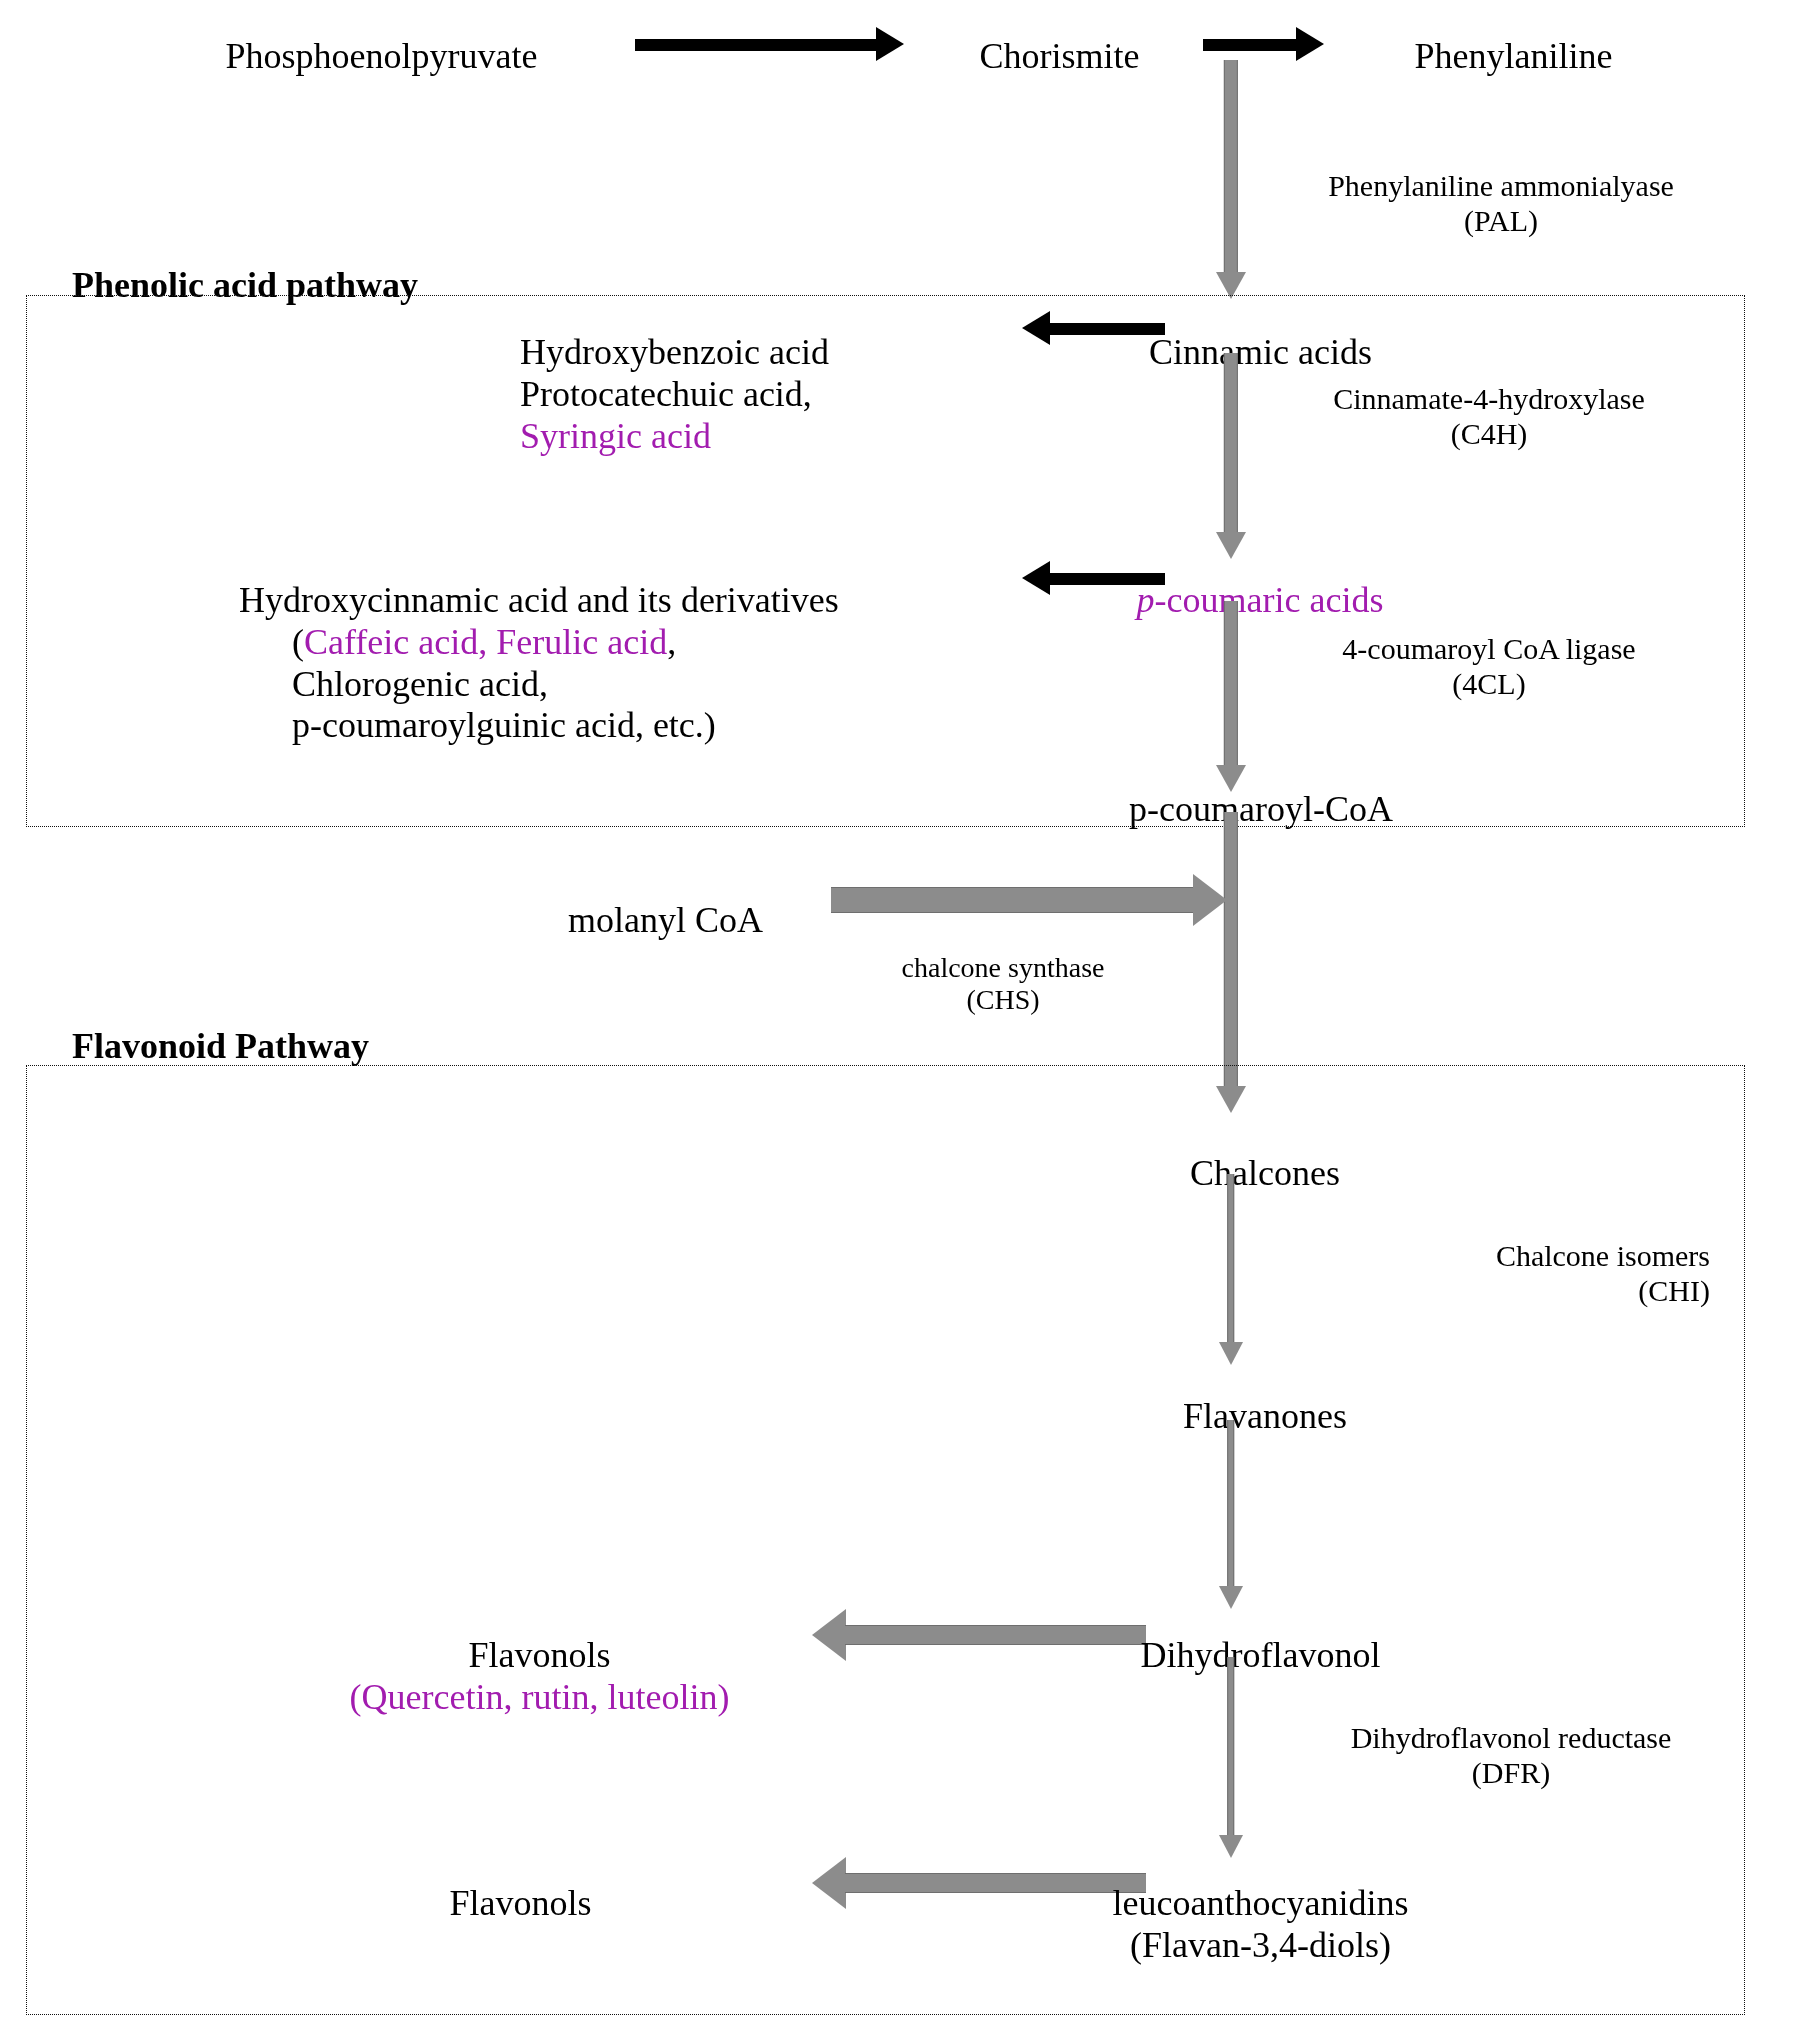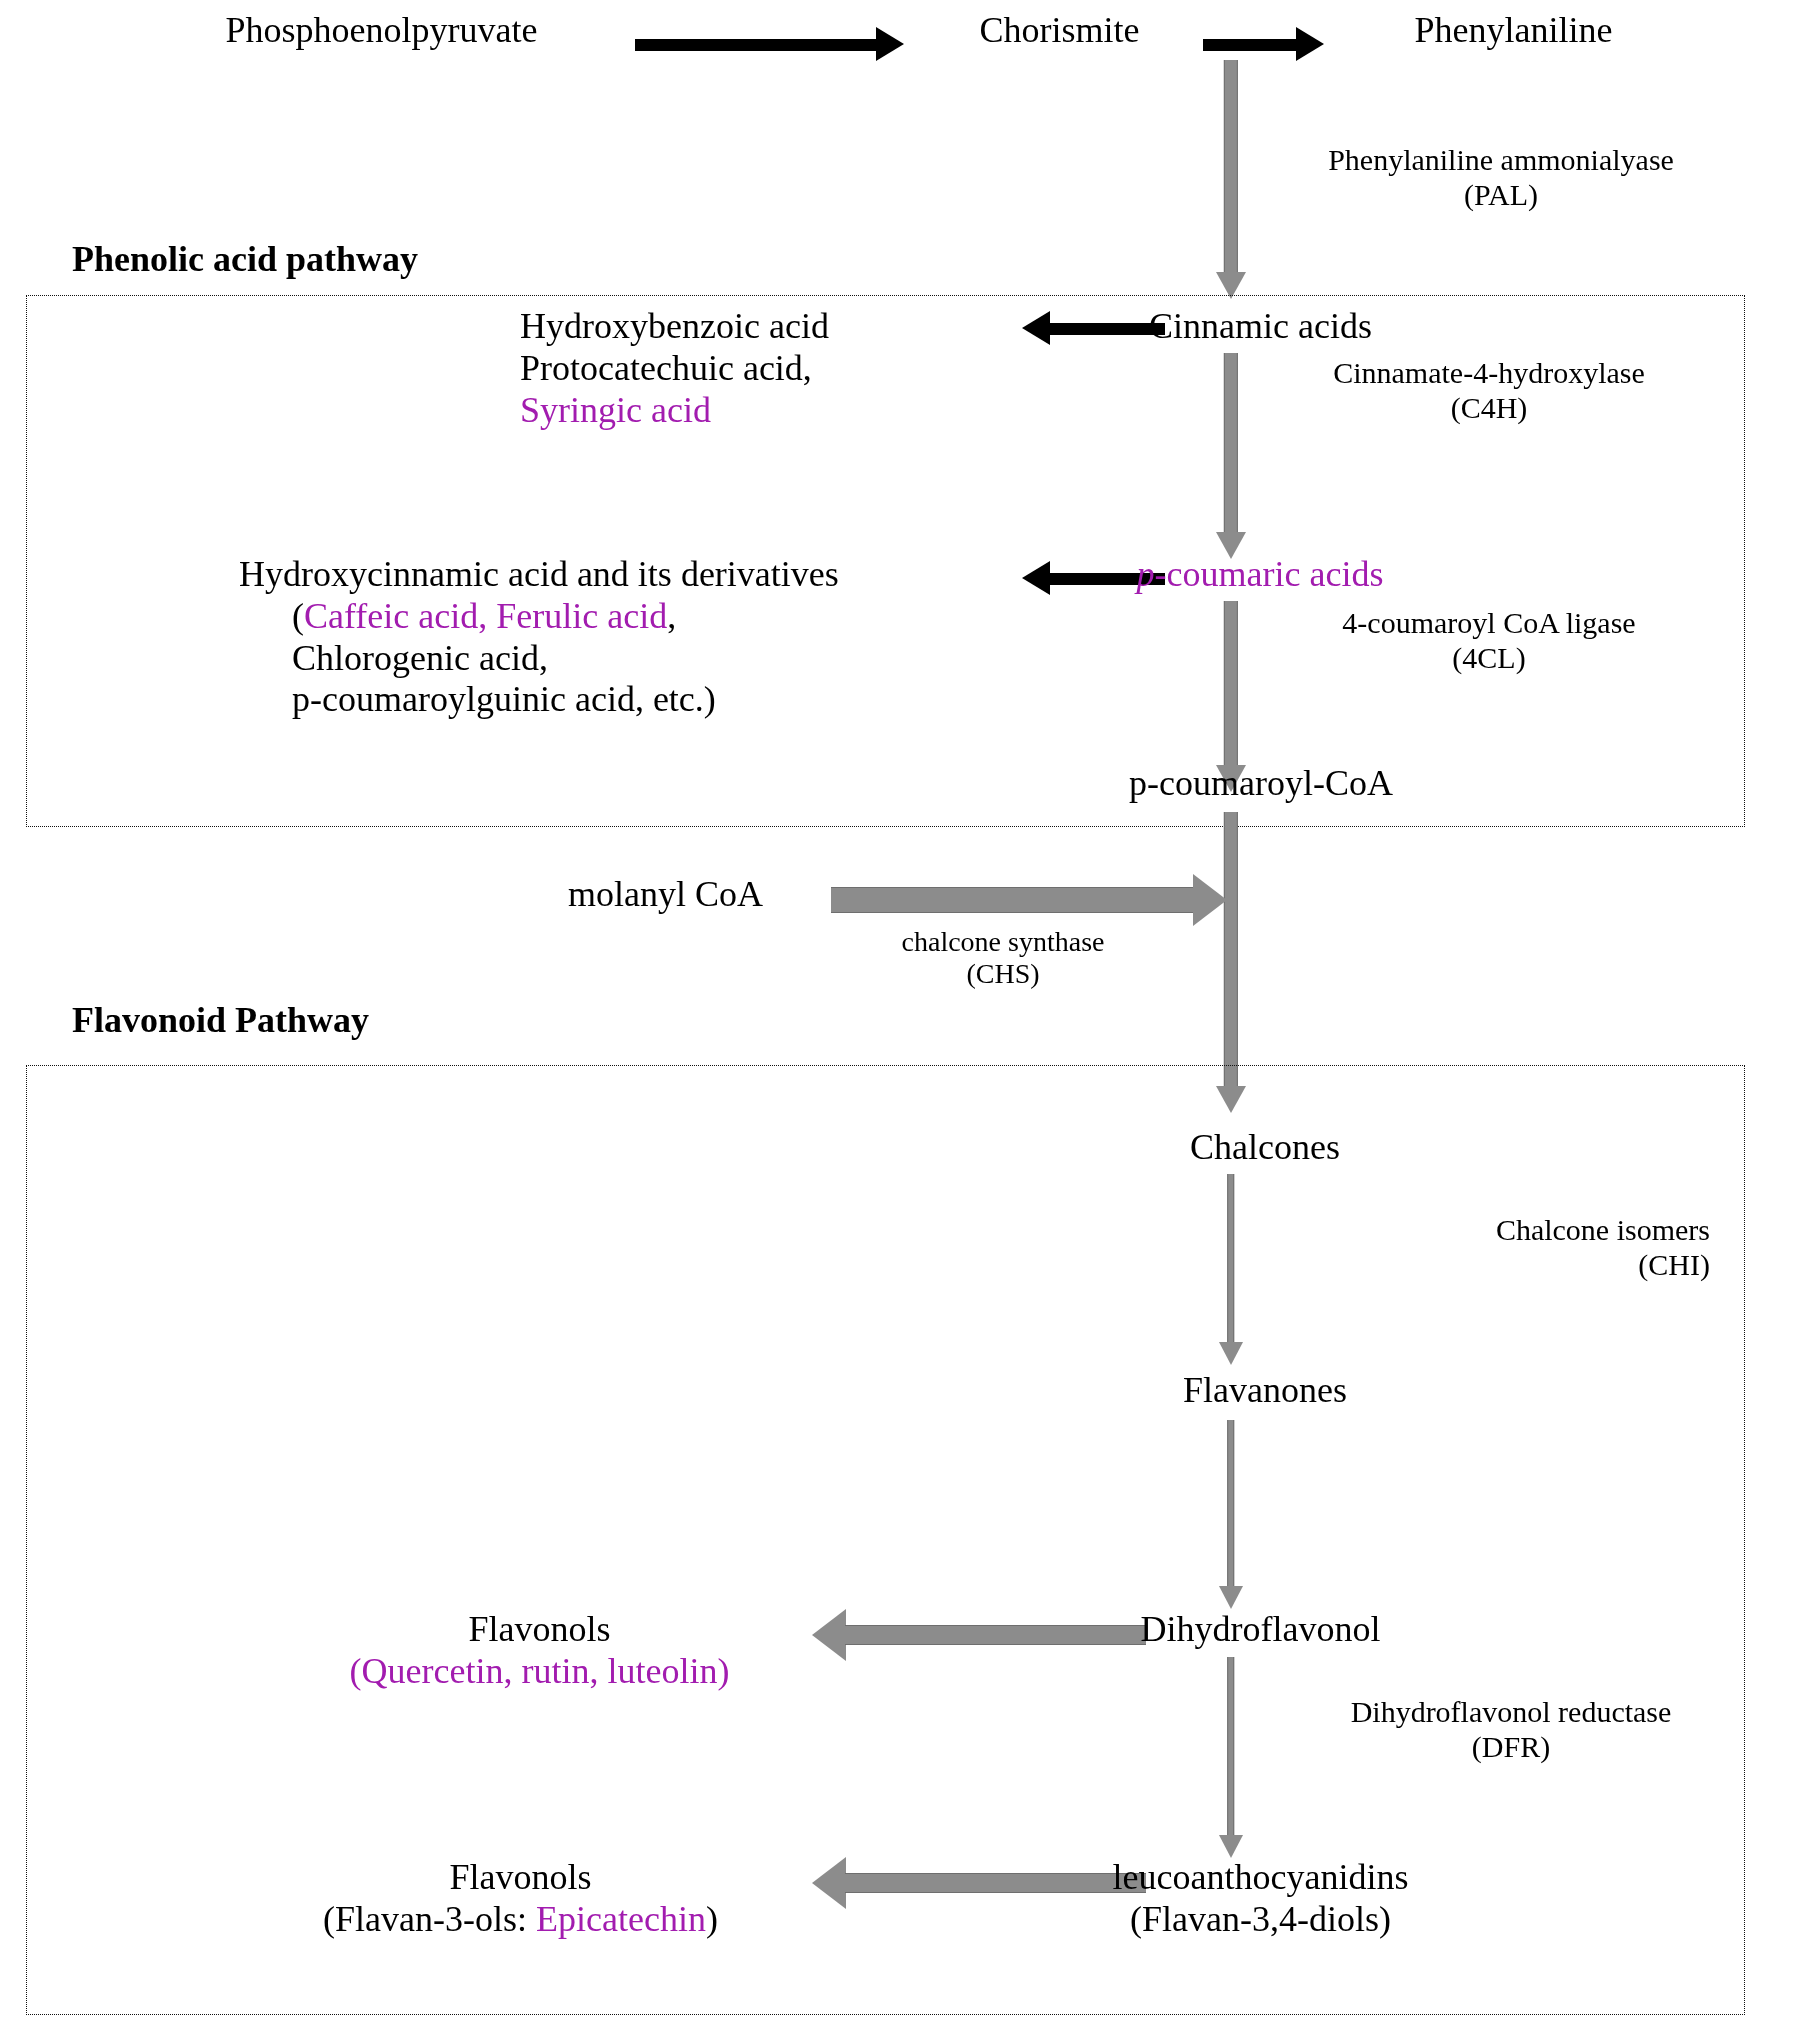--- a/index.html
+++ b/index.html
@@ -15,20 +15,21 @@
     position: relative;
     width: 1815px;
     height: 2035px;
     background: #ffffff;
     overflow: hidden;
   }
   .node {
     position: absolute;
     white-space: nowrap;
     line-height: 1.16;
+    margin-top: 26px;
   }
   .c   { text-align: center; }
   .l   { text-align: left; }
   .red { color: #a21caf; }
   .ital{ font-style: italic; }
 
   
   .t-main   { font-size: 36px; }
   .t-enz    { font-size: 30px; }
   .t-enz-sm { font-size: 28px; }
@@ -294,23 +295,20 @@
     <div class="ghead" style="top:178px;"></div>
   </div>
 
   <div class="node c t-enz" style="left:1270px; top:1695px; width:482px;">
     <div>Dihydroflavonol reductase</div>
     <div>(DFR)</div>
   </div>
 
   <div class="node c t-main" style="left:239px; top:1857px; width:563px;">
     <div>Flavonols</div>
-    <div>
-      <span>(Flavan-3-ols: </span><span class="red">Epicatechin</span><span>)</span>
-    </div>
   </div>
 
   <div class="gharrow left" style="left:812px; top:1883px; width:334px;">
     <div class="ghhead" style="left:0; top:-26px;"></div>
     <div class="ghshaft" style="left:33px; top:-10px; height:20px; width:301px;"></div>
   </div>
 
   <div class="node c t-main" style="left:1017px; top:1857px; width:487px;">
     <div>leucoanthocyanidins</div>
     <div>(Flavan-3,4-diols)</div>

